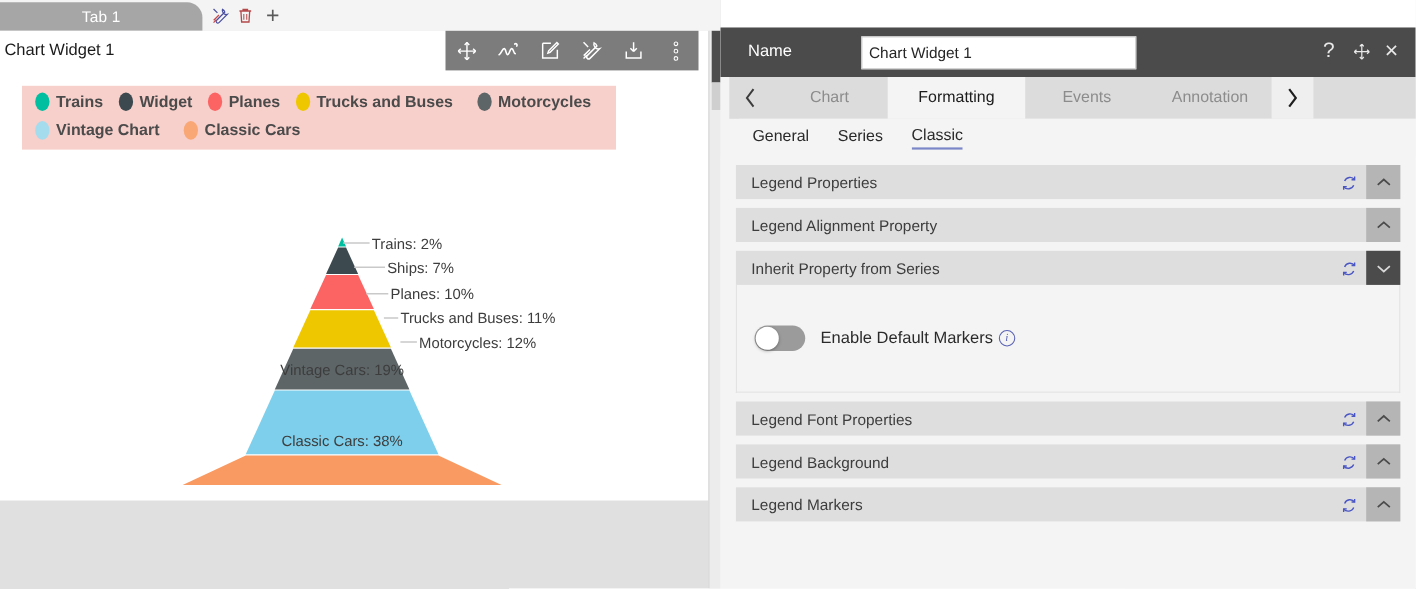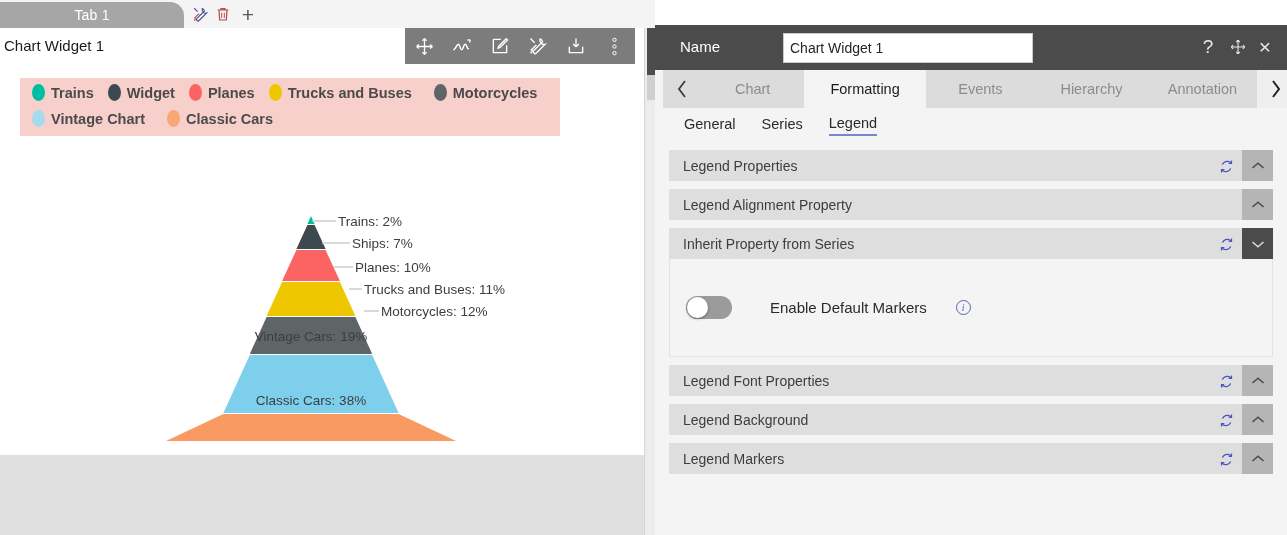--- a/index.html
+++ b/index.html
@@ -220,21 +220,20 @@
     display: flex; align-items: center; justify-content: center;
   }
   .acc-toggle.open { background: #4b4b4b; }
   .acc-body {
     background: #f4f4f4;
     border: 1px solid #e3e3e3;
     border-top: none;
     height: 98px;
     display: flex; align-items: center;
     padding-left: 16px;
-    gap: 24px;
   }
   .toggle-switch {
     width: 46px; height: 23px;
     border-radius: 12px;
     background: #9b9b9b;
     position: relative;
     flex: none;
     margin-right: 14px;
   }
   .toggle-knob {
@@ -428,42 +427,39 @@
       </div>
       <div class="rp-tab" style="width:106px">
         <span>Chart</span>
       </div>
       <div class="rp-tab active" style="width:125px">
         <span>Formatting</span>
       </div>
       <div class="rp-tab" style="width:112px">
         <span>Events</span>
       </div>
-      <div class="rp-tab" style="width:116px">
-        <span>Hierarchy</span>
-      </div>
       <div class="rp-tab" style="width:112px">
         <span>Annotation</span>
       </div>
       <div class="rp-nav right">
         <svg width="16" height="22" viewBox="0 0 16 22" fill="none" stroke="#1f1f1f" stroke-width="2">
             <path d="M5 3 L11 11 L5 19"></path>
           </svg>
       </div>
     </div>
 
     <div id="rp-subtabs">
       <div class="rp-subtab">
         <span>General</span>
       </div>
       <div class="rp-subtab">
         <span>Series</span>
       </div>
       <div class="rp-subtab active">
-        <span>Legend</span>
+        <span>Classic</span>
       </div>
     </div>
 
     <div id="rp-body">
 
       <div class="acc">
         <div class="acc-head">
           <span class="acc-title">Legend Properties</span>
           <span class="acc-refresh">
             <svg width="15" height="15" viewBox="0 0 24 24" fill="none" stroke="#4a56c4" stroke-width="2">

